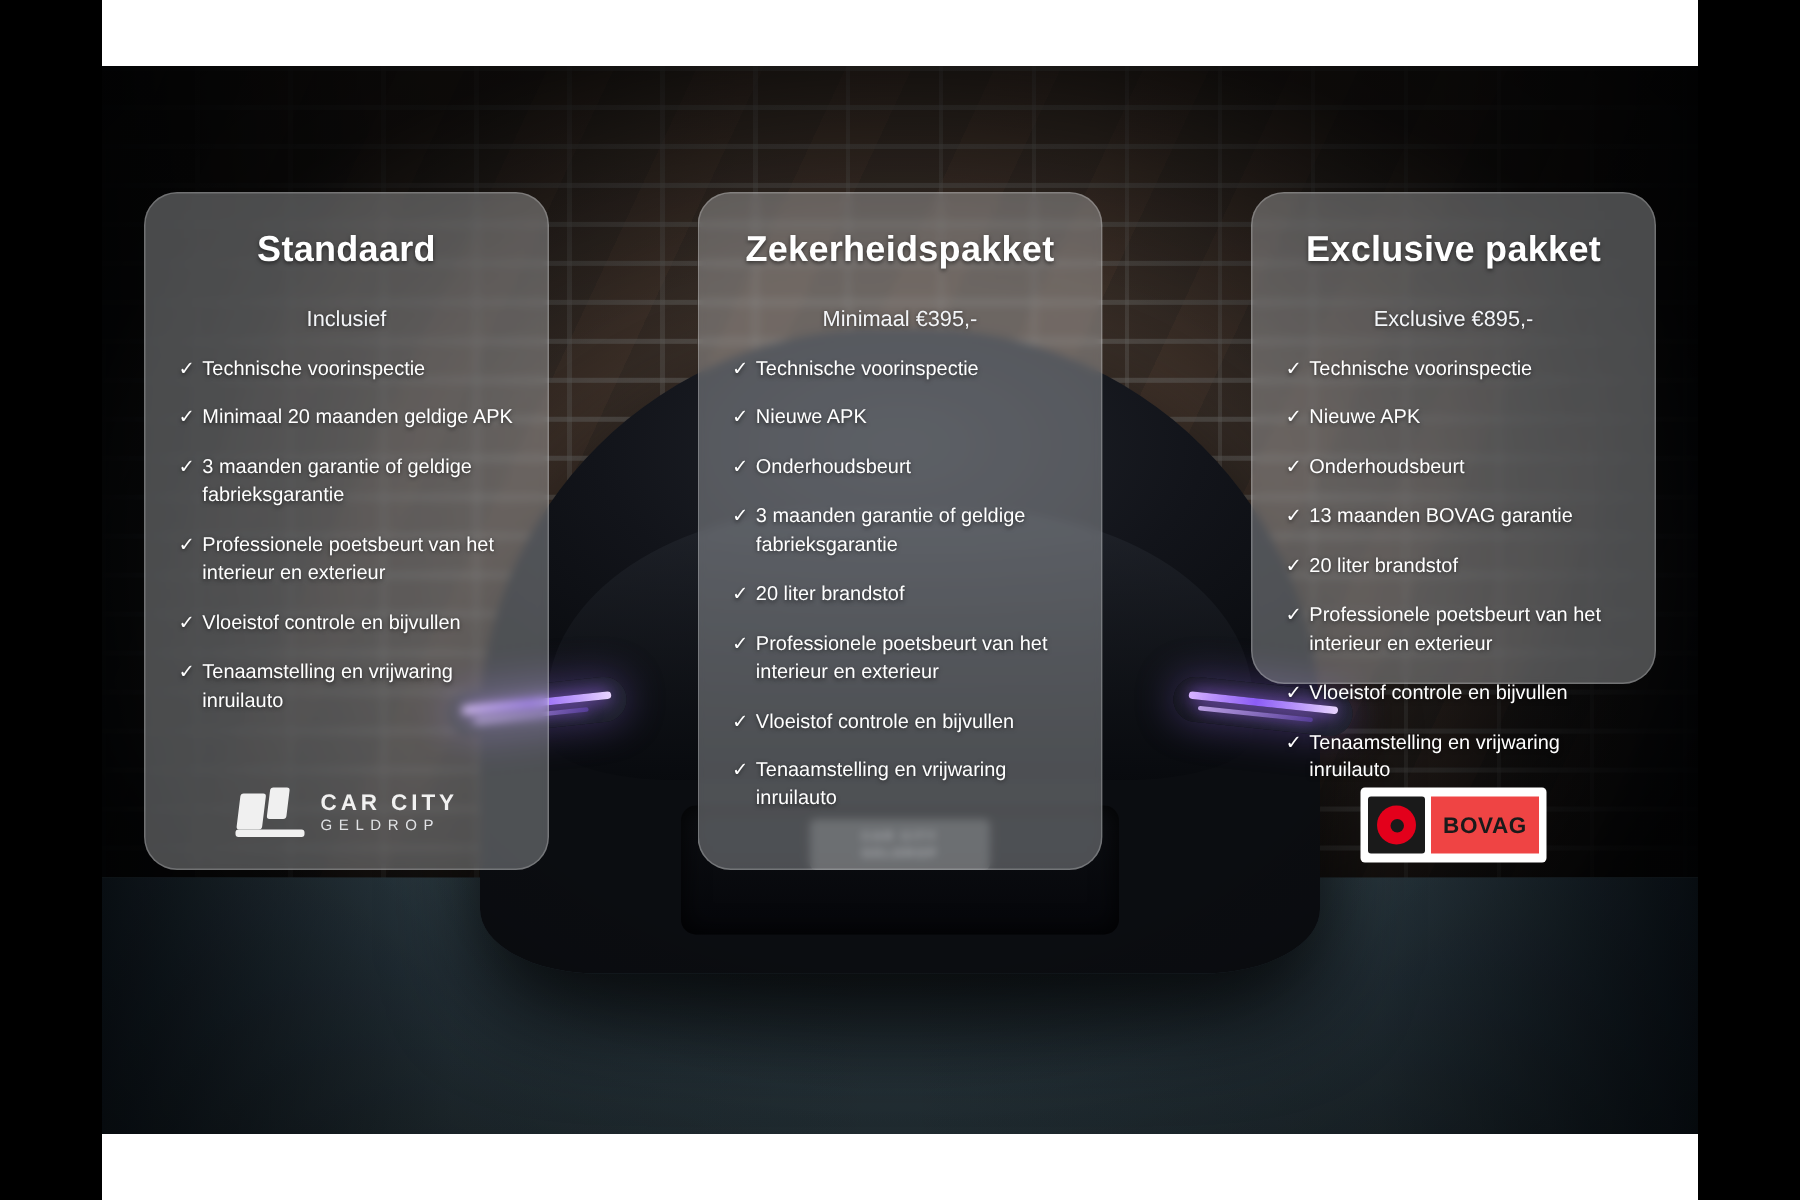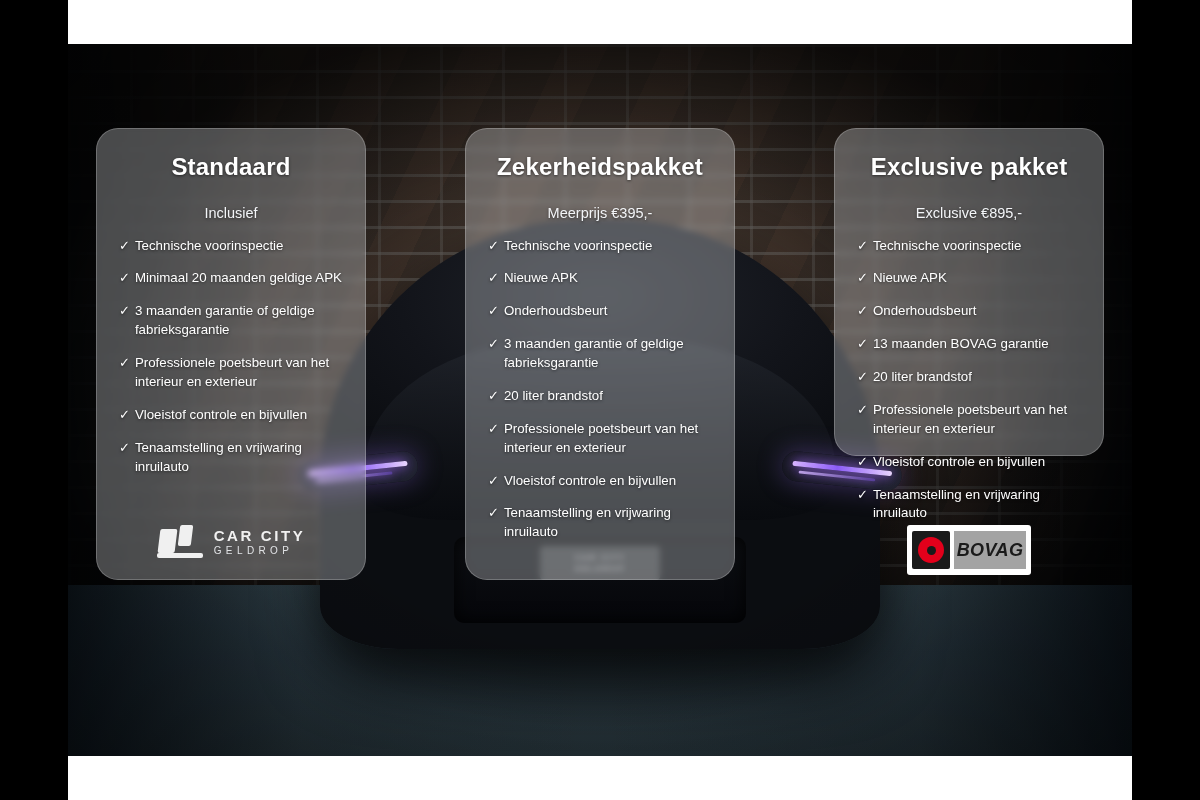--- a/index.html
+++ b/index.html
@@ -334,30 +334,29 @@
   }
   .bovag-badge .ring::after {
     content: "";
     width: 9px; height: 9px;
     border-radius: 50%;
     background: #1a1a1a;
   }
   .bovag-word {
     flex: 1;
     height: 38px;
-    background: #a3a3a3;
+    background: #ef4444;
     color: #1a1a1a;
-    font-size: 18px;
+    font-size: 15px;
     font-weight: bold;
     letter-spacing: 0.4px;
     display: flex;
     align-items: center;
     justify-content: center;
     font-family: "Liberation Sans", sans-serif;
-    font-style: italic;
   }
 </style>
 </head>
 <body>
 
 <div class="stage">
 
   <div class="photo">
 
     <div class="wall"></div>
@@ -425,21 +424,21 @@
             <div class="carcity-text">
               <span class="l1">CAR CITY</span>
               <span class="l2">GELDROP</span>
             </div>
           </div>
         </div>
       </div>
 
       <div class="card zekerheid">
         <div class="card-title">Zekerheidspakket</div>
-        <div class="card-sub">Meerprijs €395,-</div>
+        <div class="card-sub">Minimaal €395,-</div>
         <ul class="feature-list">
           <li class="feature">
             <span class="check">✓</span>
             <span>Technische voorinspectie</span>
           </li>
           <li class="feature">
             <span class="check">✓</span>
             <span>Nieuwe APK</span>
           </li>
           <li class="feature">

